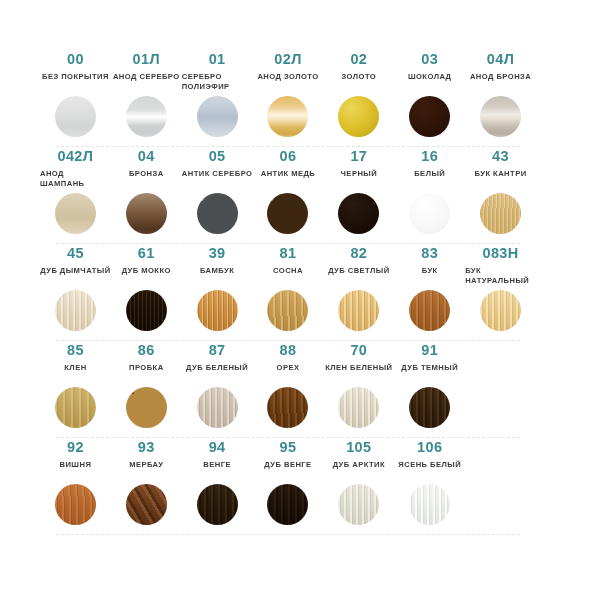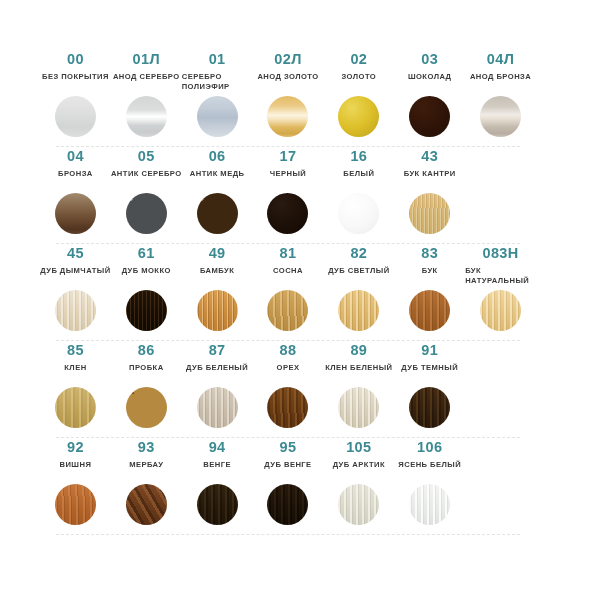--- a/index.html
+++ b/index.html
@@ -151,20 +151,27 @@
         <div class="swatch-cell">
           <div class="swatch-code">04Л</div>
           <div class="swatch-name">АНОД БРОНЗА</div>
           <div class="swatch-disc-wrap">
             <div class="swatch-disc" style="background-color: rgb(203, 196, 186);;background-image:linear-gradient(180deg,#c6bfb5 0%,#d3ccc3 26%,#f0ece6 46%,#e7ded3 56%,#c3b9ad 76%,#b8ada0 92%,#cdc6bc 100%);"></div>
           </div>
         </div>
       </div>
       <div class="swatch-row">
         <div class="swatch-cell">
+          <div class="swatch-code">042Л</div>
+          <div class="swatch-name">АНОД ШАМПАНЬ</div>
+          <div class="swatch-disc-wrap">
+            <div class="swatch-disc" style="background-color: rgb(213, 198, 168);;background-image:linear-gradient(180deg,#ded1b6 0%,#d6c8aa 35%,#cfc09f 60%,#d9cbae 85%,#e0d4ba 100%);"></div>
+          </div>
+        </div>
+        <div class="swatch-cell">
           <div class="swatch-code">04</div>
           <div class="swatch-name">БРОНЗА</div>
           <div class="swatch-disc-wrap">
             <div class="swatch-disc" style="background-color: rgb(124, 92, 66);;background-image:linear-gradient(180deg,#a38a6f 0%,#8f7356 22%,#7a5b3f 46%,#64452c 70%,#523520 88%,#5d3f29 100%);"></div>
           </div>
         </div>
         <div class="swatch-cell">
           <div class="swatch-code">05</div>
           <div class="swatch-name">АНТИК СЕРЕБРО</div>
           <div class="swatch-disc-wrap">
@@ -209,21 +216,21 @@
           </div>
         </div>
         <div class="swatch-cell">
           <div class="swatch-code">61</div>
           <div class="swatch-name">ДУБ МОККО</div>
           <div class="swatch-disc-wrap">
             <div class="swatch-disc" style="background-color: rgb(36, 22, 9);;background-color:#241609;background-image:repeating-linear-gradient(90deg,rgba(120,85,48,0.30) 0px,rgba(120,85,48,0.30) 1px,rgba(0,0,0,0.30) 1px,rgba(0,0,0,0.30) 4px),linear-gradient(180deg,#2e1d0d 0%,#1f1307 55%,#170e05 100%);"></div>
           </div>
         </div>
         <div class="swatch-cell">
-          <div class="swatch-code">49</div>
+          <div class="swatch-code">39</div>
           <div class="swatch-name">БАМБУК</div>
           <div class="swatch-disc-wrap">
             <div class="swatch-disc" style="background-color: rgb(207, 147, 67);;background-color:#cf9343;background-image:repeating-linear-gradient(90deg,rgba(255,226,176,0.55) 0px,rgba(255,226,176,0.55) 1px,rgba(140,88,32,0.38) 1px,rgba(140,88,32,0.38) 2px,rgba(255,255,255,0) 2px,rgba(255,255,255,0) 5px),linear-gradient(180deg,#d99f51 0%,#ca8b3d 55%,#bd7f33 100%);"></div>
           </div>
         </div>
         <div class="swatch-cell">
           <div class="swatch-code">81</div>
           <div class="swatch-name">СОСНА</div>
           <div class="swatch-disc-wrap">
             <div class="swatch-disc" style="background-color: rgb(197, 154, 79);;background-color:#c59a4f;background-image:repeating-linear-gradient(88deg,rgba(242,213,158,0.50) 0px,rgba(242,213,158,0.50) 2px,rgba(150,105,45,0.30) 2px,rgba(150,105,45,0.30) 3px,rgba(255,255,255,0) 3px,rgba(255,255,255,0) 7px),linear-gradient(180deg,#d2a85f 0%,#c2964b 55%,#b68a41 100%);"></div>
@@ -274,21 +281,21 @@
           </div>
         </div>
         <div class="swatch-cell">
           <div class="swatch-code">88</div>
           <div class="swatch-name">ОРЕХ</div>
           <div class="swatch-disc-wrap">
             <div class="swatch-disc" style="background-color: rgb(109, 63, 22);;background-color:#6d3f16;background-image:repeating-linear-gradient(88deg,rgba(170,110,50,0.40) 0px,rgba(170,110,50,0.40) 2px,rgba(60,32,10,0.40) 2px,rgba(60,32,10,0.40) 4px,rgba(255,255,255,0) 4px,rgba(255,255,255,0) 7px),linear-gradient(180deg,#7a4a1c 0%,#683b13 55%,#5c330f 100%);"></div>
           </div>
         </div>
         <div class="swatch-cell">
-          <div class="swatch-code">89</div>
+          <div class="swatch-code">70</div>
           <div class="swatch-name">КЛЕН БЕЛЕНЫЙ</div>
           <div class="swatch-disc-wrap">
             <div class="swatch-disc" style="background-color: rgb(220, 212, 194);;background-color:#dcd4c2;background-image:repeating-linear-gradient(90deg,rgba(252,249,241,0.60) 0px,rgba(252,249,241,0.60) 2px,rgba(170,157,133,0.28) 2px,rgba(170,157,133,0.28) 3px,rgba(255,255,255,0) 3px,rgba(255,255,255,0) 6px),linear-gradient(180deg,#e6e0d1 0%,#d9d1bd 55%,#cec5af 100%);"></div>
           </div>
         </div>
         <div class="swatch-cell">
           <div class="swatch-code">91</div>
           <div class="swatch-name">ДУБ ТЕМНЫЙ</div>
           <div class="swatch-disc-wrap">
             <div class="swatch-disc" style="background-color: rgb(58, 37, 16);;background-color:#3a2510;background-image:repeating-linear-gradient(90deg,rgba(120,82,40,0.35) 0px,rgba(120,82,40,0.35) 2px,rgba(25,14,5,0.40) 2px,rgba(25,14,5,0.40) 4px,rgba(255,255,255,0) 4px,rgba(255,255,255,0) 7px),linear-gradient(180deg,#452c14 0%,#35210e 55%,#2b1a0a 100%);"></div>

